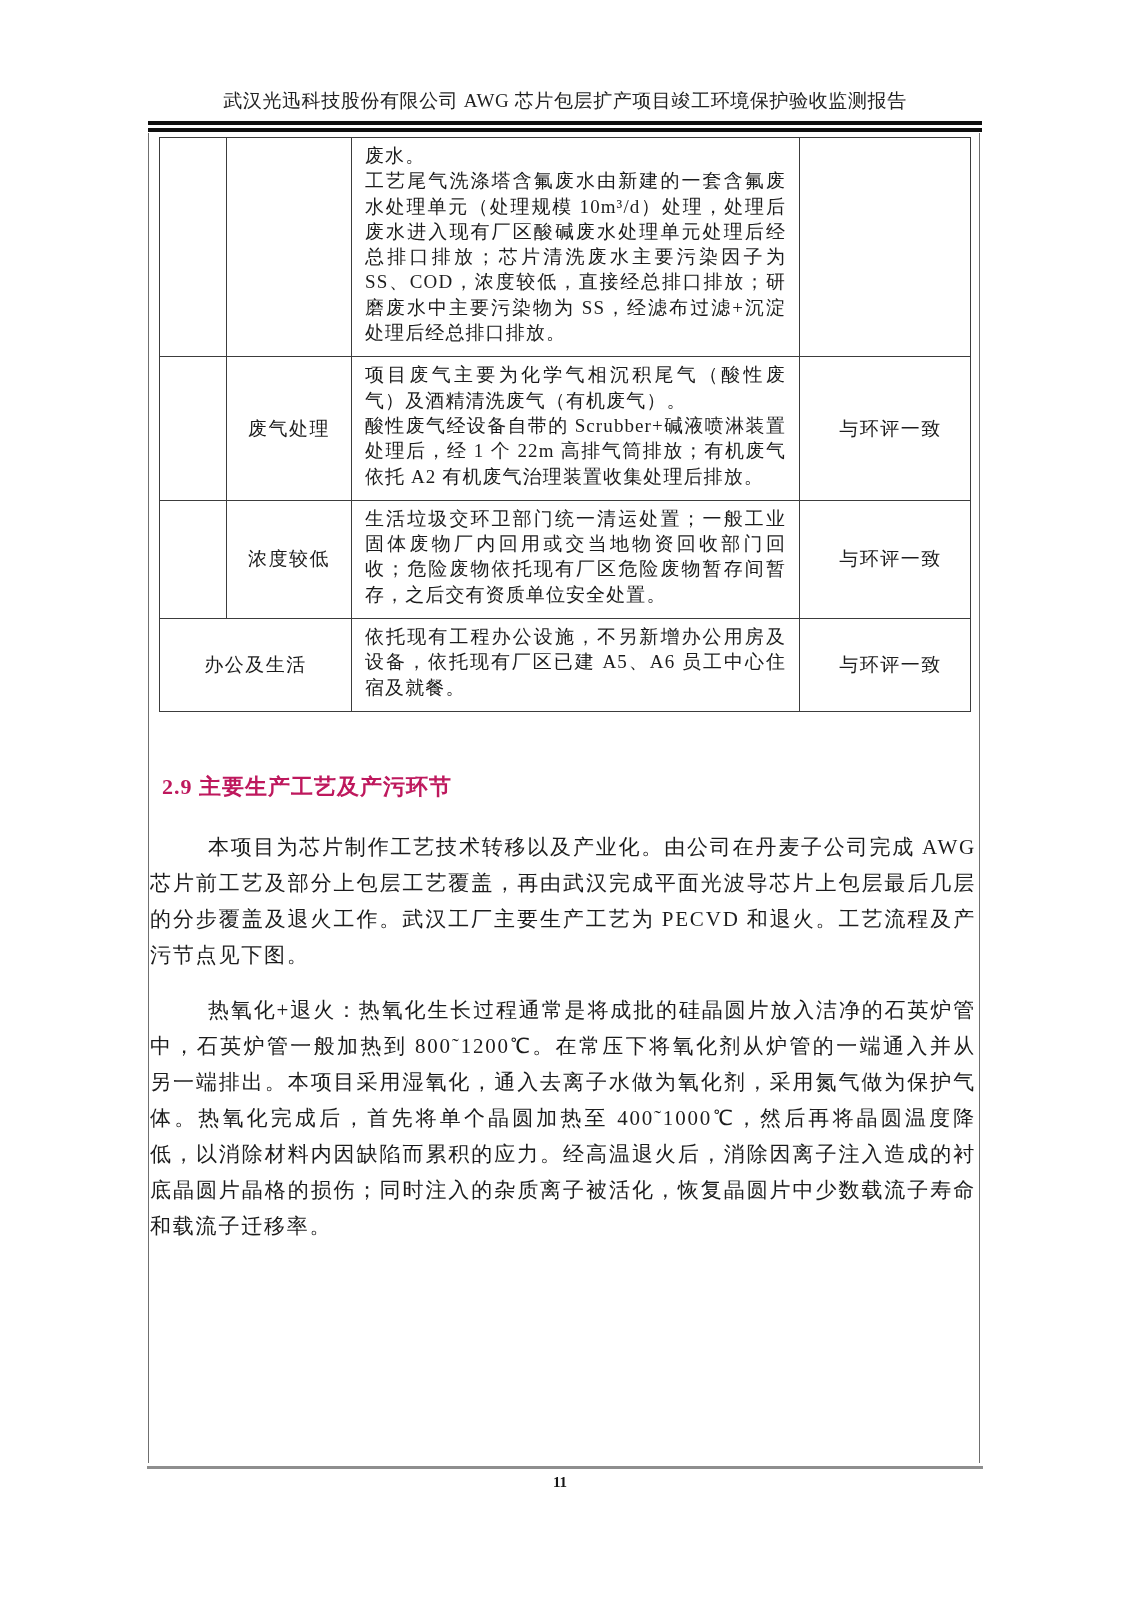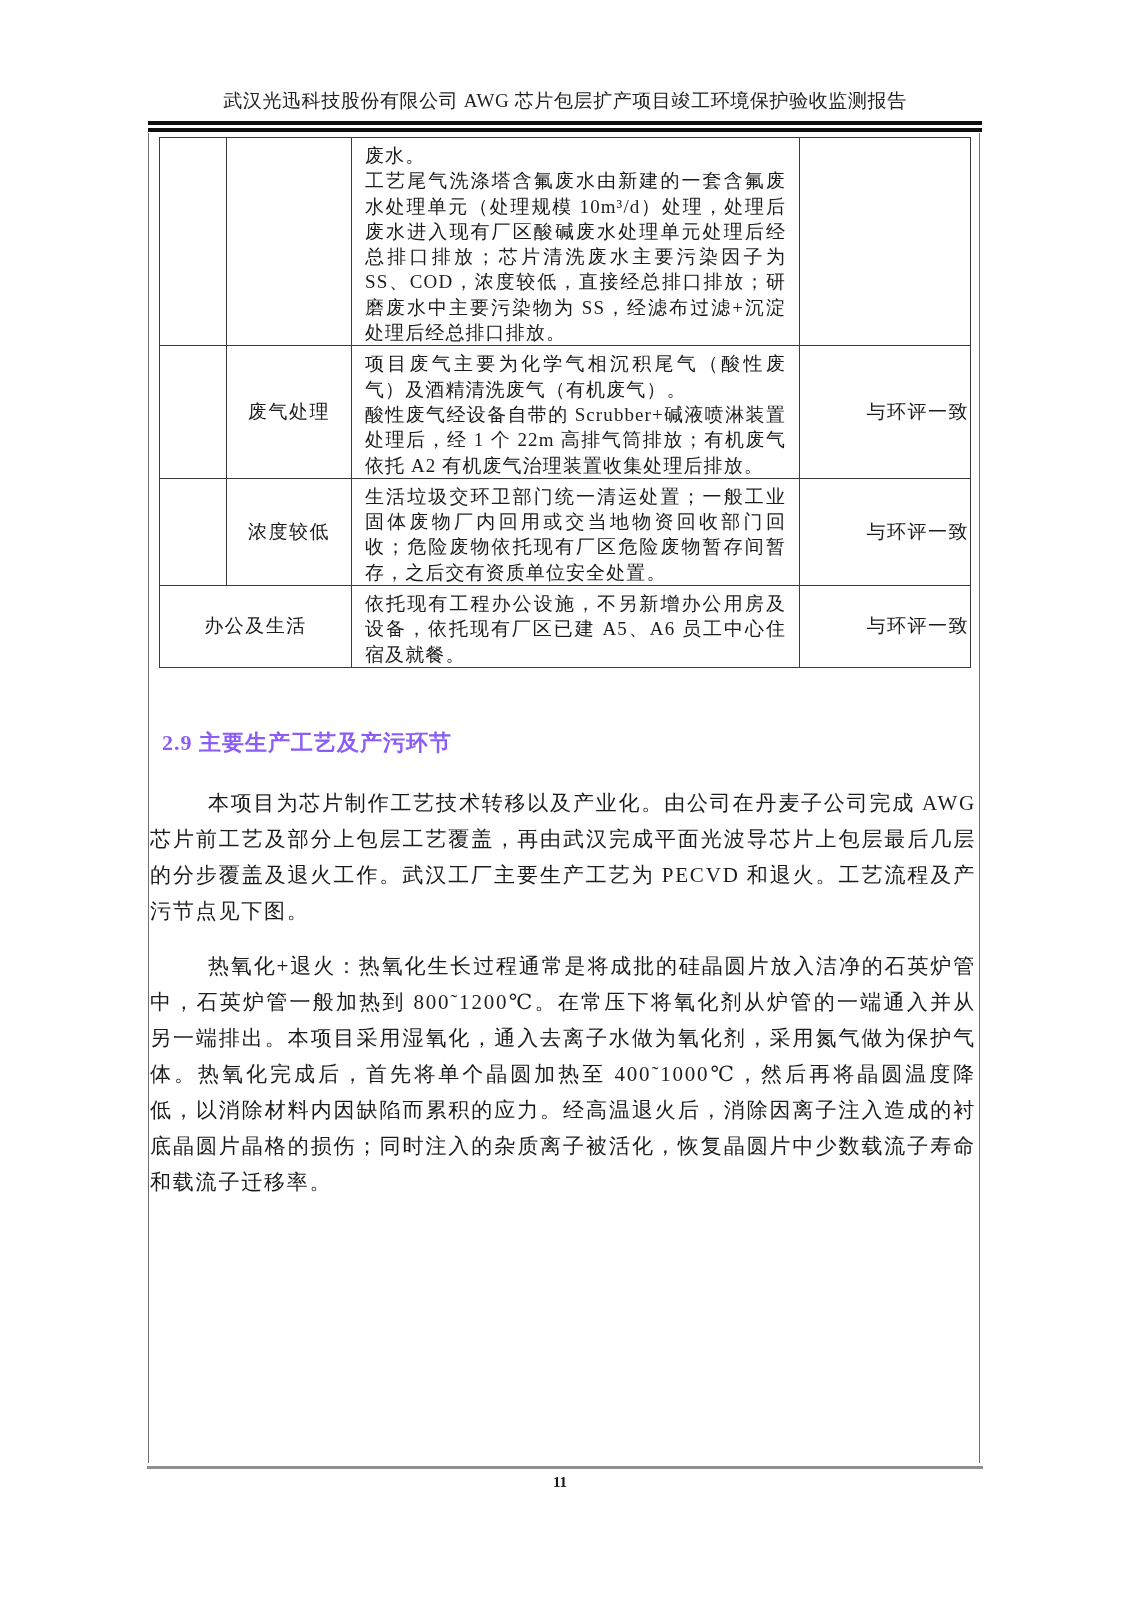--- a/index.html
+++ b/index.html
@@ -51,48 +51,49 @@
     margin: 4px 0 0 10px;
     font-size: 19px;
   }
   table.facilities td {
     border: 1px solid #3c3c3c;
     vertical-align: middle;
     box-sizing: border-box;
   }
   td.cell-content {
     text-align: justify;
-    padding: 5px 13px 0 13px;
+    padding: 5px 13px 11px 13px;
     line-height: 25.3px;
     letter-spacing: 1.1px;
     white-space: pre-line;
     vertical-align: top;
   }
   td.cell-label {
     text-align: center;
     letter-spacing: 1.5px;
   }
   td.cell-verdict {
-    text-align: right;
+    text-align: center;
     padding-left: 12px;
     letter-spacing: 1.5px;
   }
   .section-heading {
     margin: 60px 0 0 13px;
     font-size: 22px;
     font-weight: bold;
     letter-spacing: 1px;
-    color: #8b5cf6;
+    color: #be185d;
   }
   .paragraphs {
     margin: 0 3px 11px 1px;
     font-size: 21px;
     line-height: 36px;
     text-align: justify;
     letter-spacing: 1.8px;
+    font-family: Liberation Serif, serif;
   }
   .paragraphs p {
     margin: 19px 0 0 0;
     text-indent: 58px;
   }
   .paragraphs p.first {
     margin-top: 27px;
   }
   .footer-rule {
     position: absolute;

